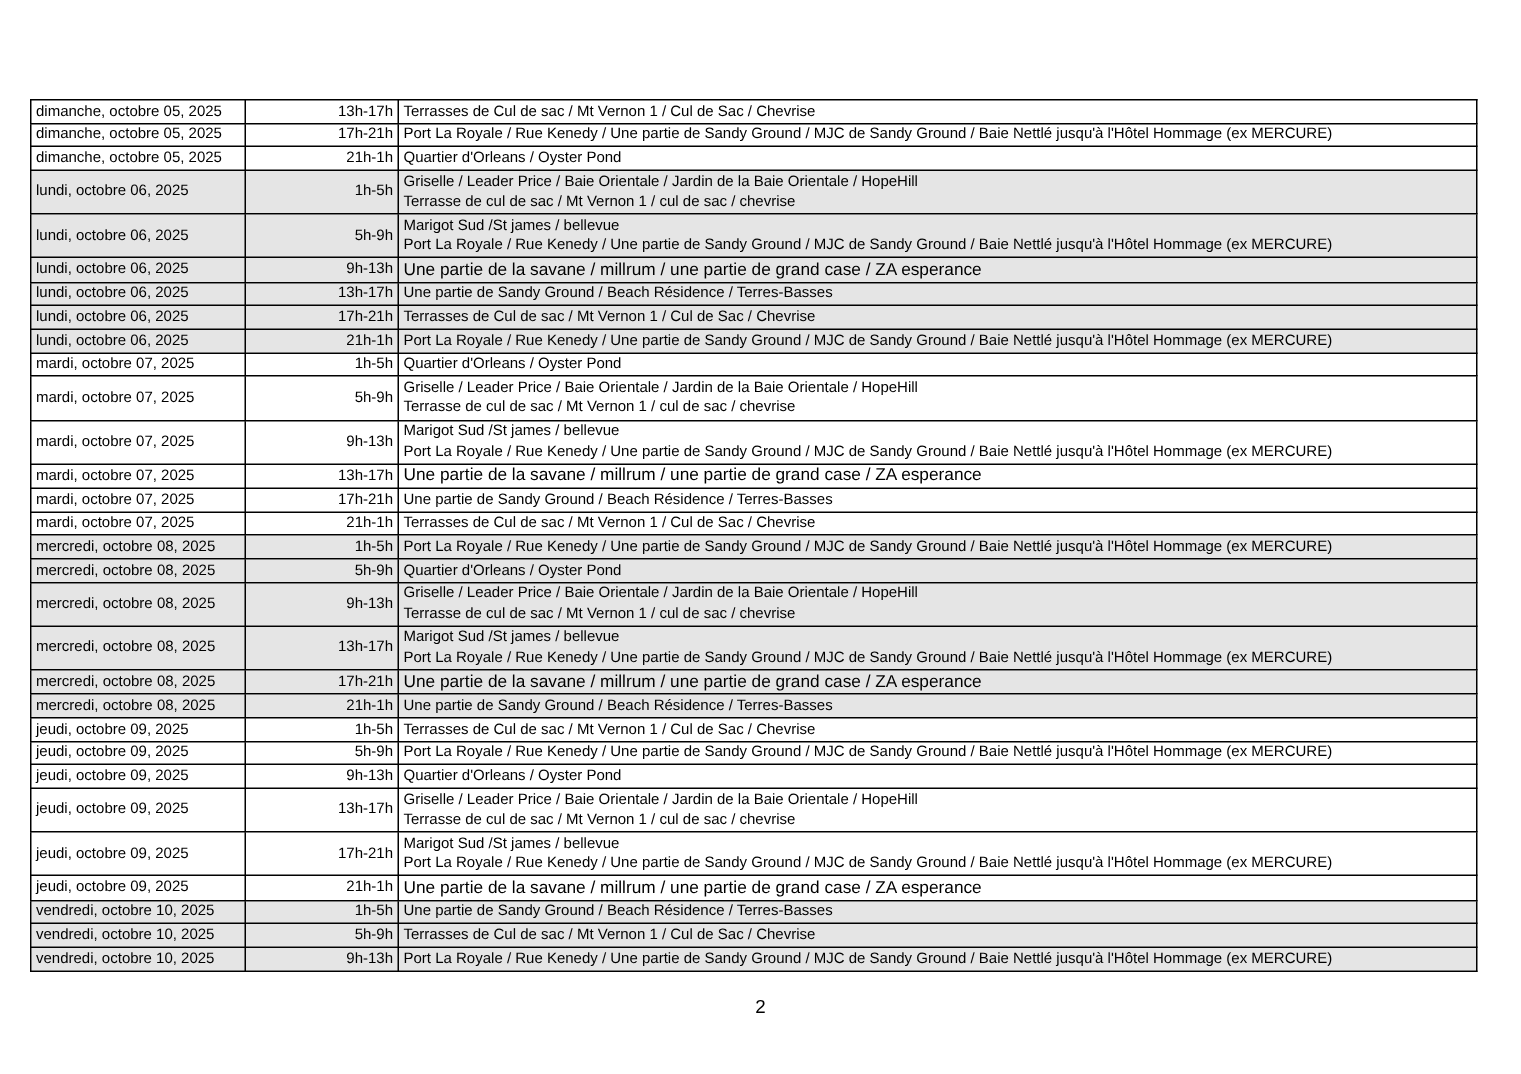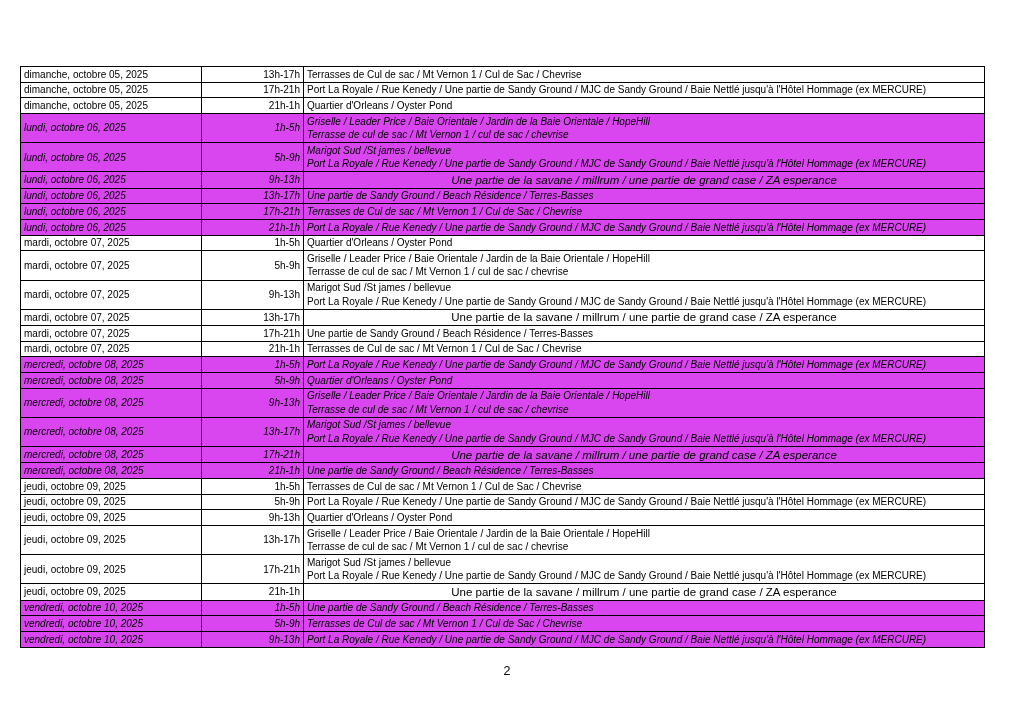--- a/index.html
+++ b/index.html
@@ -29,41 +29,39 @@
     border: 1px solid #000;
     box-sizing: border-box;
     padding: 0.6px 3px;
     font-size: 10px;
     line-height: 13.5px;
     vertical-align: middle;
     overflow: hidden;
     white-space: nowrap;
   }
   tr.shaded {
-    background: #d946ef;
-    font-style: italic;
+    background: #e5e5e5;
   }
   td.col-date {
-    width: 181px;
+    width: 143px;
     padding-left: 4px;
   }
   td.col-time {
     width: 102px;
     text-align: right;
   }
   td.col-areas {
     padding-left: 4px;
   }
   td.col-areas div {
     line-height: 13.5px;
     white-space: nowrap;
   }
   td.col-areas.large {
     font-size: 11.5px;
-    text-align: center;
   }
   td.col-areas.large div {
     line-height: 14px;
   }
   .page-number {
     position: absolute;
     top: 664px;
     left: 0;
     width: 100%;
     text-align: center;

